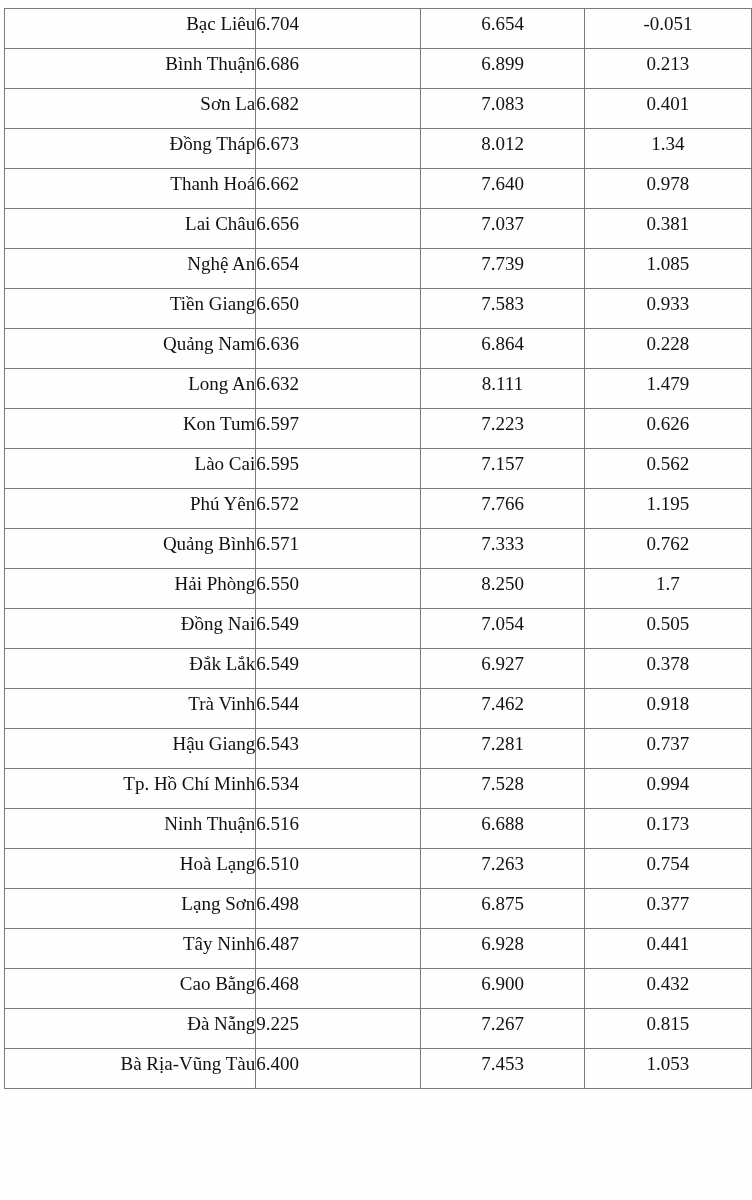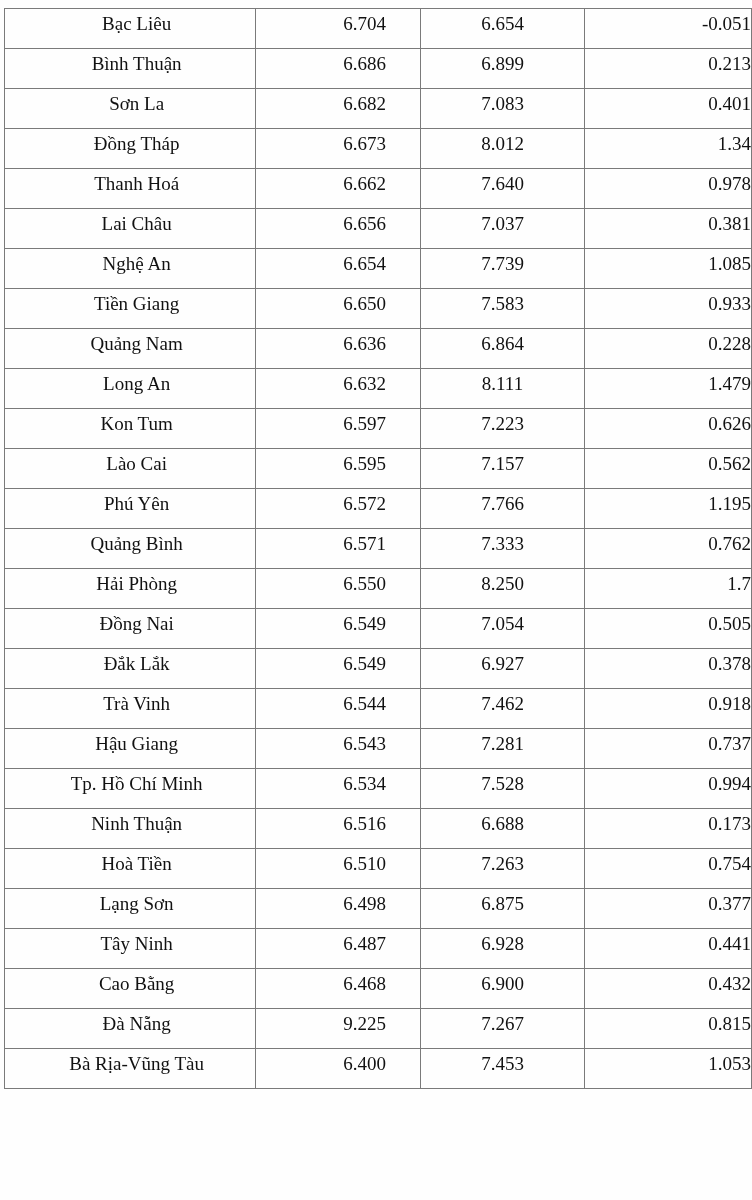--- a/index.html
+++ b/index.html
@@ -1,24 +1,24 @@
 <!DOCTYPE html>
 <html><head>
 <meta charset="utf-8">
 <style>
   html, body { margin: 0; padding: 0; background: #fefefe; }
   body { width: 752px; height: 1200px; overflow: hidden; position: relative;
          font-family: "Liberation Serif", "DejaVu Serif", serif; color: #111; }
   #tbl { position: absolute; left: 4px; top: 8px; border-collapse: collapse; table-layout: fixed; }
   #tbl td { border: 1.5px solid #7a7a7a; height: 40px; padding: 0; font-size: 19px;
             vertical-align: top; line-height: 26px; padding-top: 2px; box-sizing: border-box; }
-  #tbl td.c0 { width: 256px; padding-left: 13px; text-align: center; }
-  #tbl td.c1 { width: 167px; text-align: right; padding-right: 34px; }
+  #tbl td.c0 { width: 256px; padding-left: 13px; text-align: right; }
+  #tbl td.c1 { width: 167px; padding-right: 34px; }
   #tbl td.c2 { width: 167px; text-align: center; }
-  #tbl td.c3 { width: 170px; text-align: right; margin-top: 36px; }
+  #tbl td.c3 { width: 170px; text-align: center; margin-top: 36px; }
 </style>
 </head>
 <body>
 
 <table id="tbl">
   <tbody id="tbody">
       <tr>
         <td class="c0">Bạc Liêu</td>
         <td class="c1">6.704</td>
         <td class="c2">6.654</td>
@@ -138,21 +138,21 @@
         <td class="c2">7.528</td>
         <td class="c3">0.994</td>
       </tr>
       <tr>
         <td class="c0">Ninh Thuận</td>
         <td class="c1">6.516</td>
         <td class="c2">6.688</td>
         <td class="c3">0.173</td>
       </tr>
       <tr>
-        <td class="c0">Hoà Tiền</td>
+        <td class="c0">Hoà Lạng</td>
         <td class="c1">6.510</td>
         <td class="c2">7.263</td>
         <td class="c3">0.754</td>
       </tr>
       <tr>
         <td class="c0">Lạng Sơn</td>
         <td class="c1">6.498</td>
         <td class="c2">6.875</td>
         <td class="c3">0.377</td>
       </tr>

